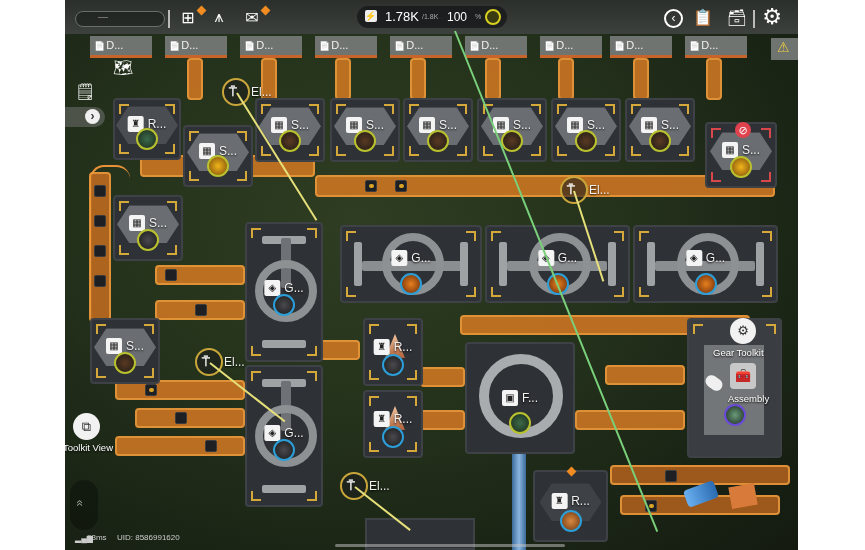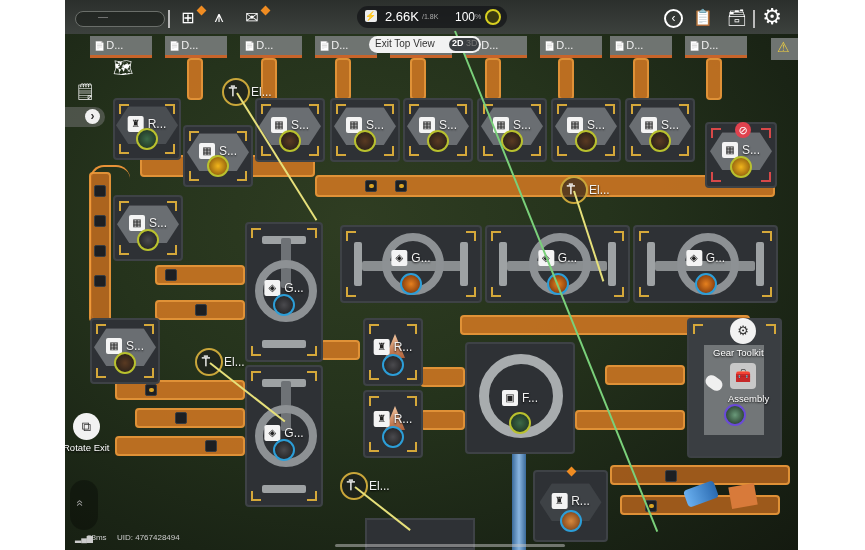--- a/index.html
+++ b/index.html
@@ -426,55 +426,48 @@
   </div>
   <div class="abs" style="left:103px;top:10px;width:2px;height:18px;background:#bbb;"></div>
   <div class="hud-icon" style="left:112px;top:8px;width:22px;">⊞</div>
   <span class="orange-dot" style="left:133px;top:7px;"></span>
   <div class="hud-icon" style="left:143px;top:8px;width:22px;">⩚</div>
   <div class="hud-icon" style="left:176px;top:8px;width:22px;">✉</div>
   <span class="orange-dot" style="left:197px;top:7px;"></span>
 
   <div class="hud-pill" style="left:292px;top:6px;width:150px;height:22px;">
     <span style="position:absolute;left:8px;top:4px;width:12px;height:12px;background:#eee;border-radius:2px;color:#222;font-size:9px;text-align:center;line-height:12px;">⚡</span>
-    <span style="position:absolute;left:28px;top:3px;font-size:13px;">2.66K</span>
+    <span style="position:absolute;left:28px;top:3px;font-size:13px;">1.78K</span>
     <span style="position:absolute;left:65px;top:7px;font-size:7px;color:#aaa;">/1.8K</span>
-    <span style="position:absolute;left:98px;top:4px;font-size:12px;">100</span>
+    <span style="position:absolute;left:90px;top:4px;font-size:12px;">100</span>
     <span style="position:absolute;left:118px;top:7px;font-size:7px;color:#aaa;">%</span>
     <span style="position:absolute;left:128px;top:3px;width:16px;height:16px;border-radius:50%;border:2px solid #d8d020;background:#3a3a10;"></span>
-  </div>
-  <div class="abs" style="left:304px;top:36px;width:112px;height:17px;background:#f2f2f2;border-radius:9px;">
-    <span style="position:absolute;left:6px;top:2px;font-size:10px;color:#333;">Exit Top View</span>
-    <span style="position:absolute;left:80px;top:2px;width:30px;height:13px;background:#3a3e42;border-radius:7px;">
-      <span style="position:absolute;left:3px;top:0;font-size:9px;color:#fff;font-weight:bold;">2D</span>
-      <span style="position:absolute;left:17px;top:0;font-size:9px;color:#777;">3D</span>
-    </span>
   </div>
 
   <div class="abs" style="left:599px;top:9px;width:19px;height:19px;border:2px solid #fff;border-radius:50%;color:#fff;font-size:12px;text-align:center;line-height:15px;">‹</div>
   <div class="hud-icon" style="left:628px;top:8px;width:20px;">📋</div>
   <div class="hud-icon" style="left:660px;top:8px;width:24px;">🗃</div>
   <div class="abs" style="left:688px;top:10px;width:2px;height:18px;background:#bbb;"></div>
   <div class="hud-icon" style="left:693px;top:4px;width:28px;font-size:22px;">⚙</div>
 
   <div class="abs" style="left:48px;top:58px;width:30px;height:22px;color:#fff;font-size:16px;">🗺</div>
   <div class="abs" style="left:10px;top:82px;width:22px;height:22px;color:#fff;font-size:16px;">🗒</div>
   <div class="abs" style="left:0;top:107px;width:40px;height:20px;background:rgba(120,120,120,.5);border-radius:0 10px 10px 0;">
     <span style="position:absolute;left:20px;top:2px;width:15px;height:15px;border-radius:50%;background:#f0f0f0;color:#333;font-size:12px;text-align:center;line-height:14px;font-weight:bold;">›</span>
   </div>
   <div class="circle-btn" style="left:8px;top:413px;width:27px;height:27px;line-height:27px;font-size:13px;">
     <span>⧉</span>
   </div>
-  <span class="ctx-label" style="left:-2px;top:442px;">Rotate Exit</span>
+  <span class="ctx-label" style="left:-2px;top:442px;">Toolkit View</span>
   <div class="abs" style="left:5px;top:480px;width:28px;height:50px;background:rgba(0,0,0,.3);border-radius:14px;">
     <span style="position:absolute;left:7px;top:16px;color:#999;font-size:12px;transform:rotate(90deg);">«</span>
   </div>
   <span class="abs" style="left:10px;top:534px;color:#ccc;font-size:8px;">▂▄▆</span>
   <span class="abs" style="left:22px;top:533px;color:#ccc;font-size:8px;">93ms</span>
-  <span class="abs" style="left:52px;top:533px;color:#ccc;font-size:8px;">UID: 4767428494</span>
+  <span class="abs" style="left:52px;top:533px;color:#ccc;font-size:8px;">UID: 8586991620</span>
   <div class="abs" style="left:270px;top:544px;width:230px;height:3px;background:rgba(200,200,200,.5);border-radius:2px;"></div>
 
   <div class="circle-btn" style="left:665px;top:318px;width:26px;height:26px;line-height:26px;font-size:13px;">
     <span>⚙</span>
   </div>
   <span class="ctx-label" style="left:648px;top:347px;">Gear Toolkit</span>
   <div class="abs" style="left:665px;top:363px;width:26px;height:26px;background:#c8c8c8;border-radius:4px;text-align:center;line-height:26px;font-size:13px;">
     <span>🧰</span>
   </div>
   <span class="ctx-label" style="left:663px;top:393px;">Assembly</span>

